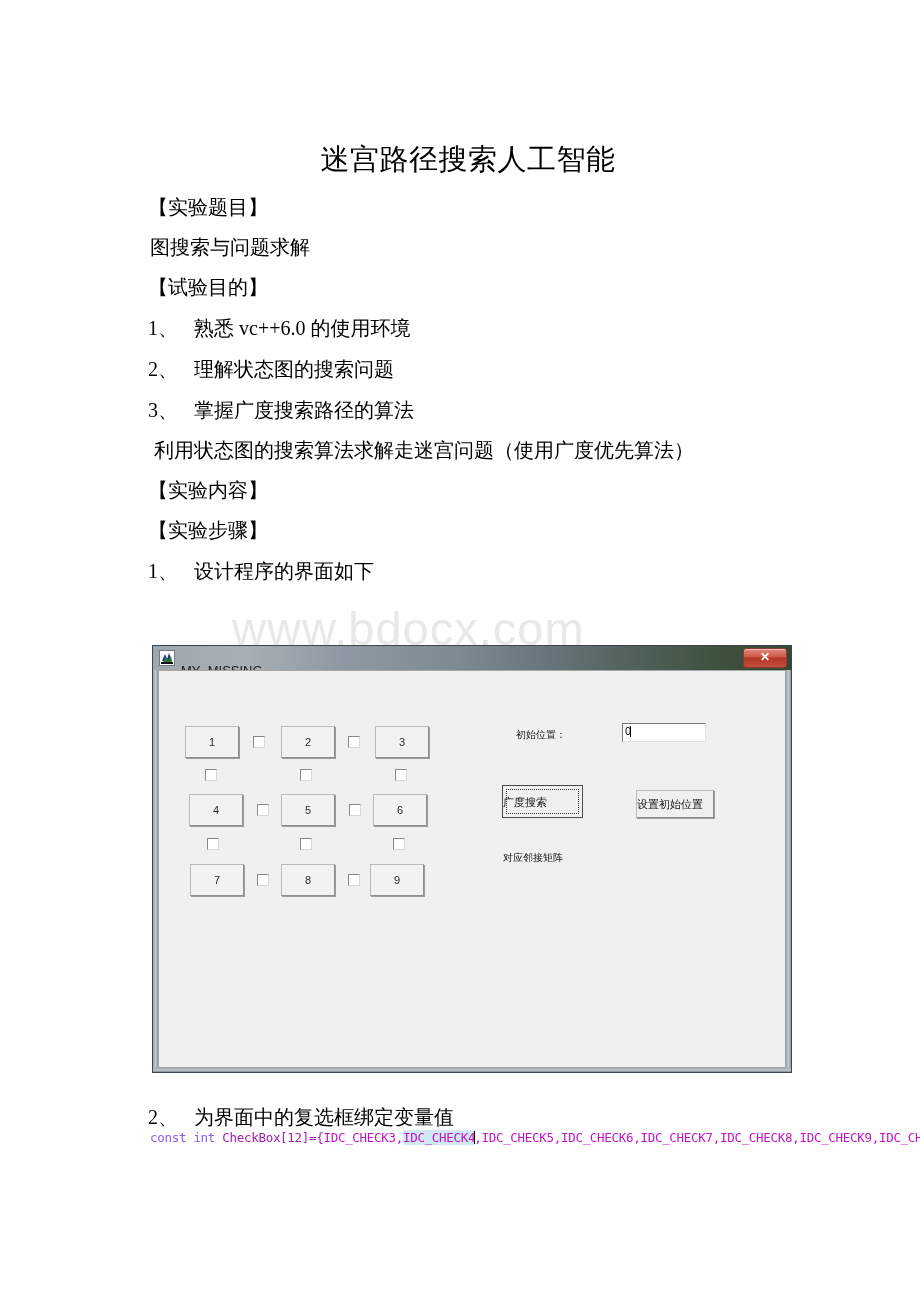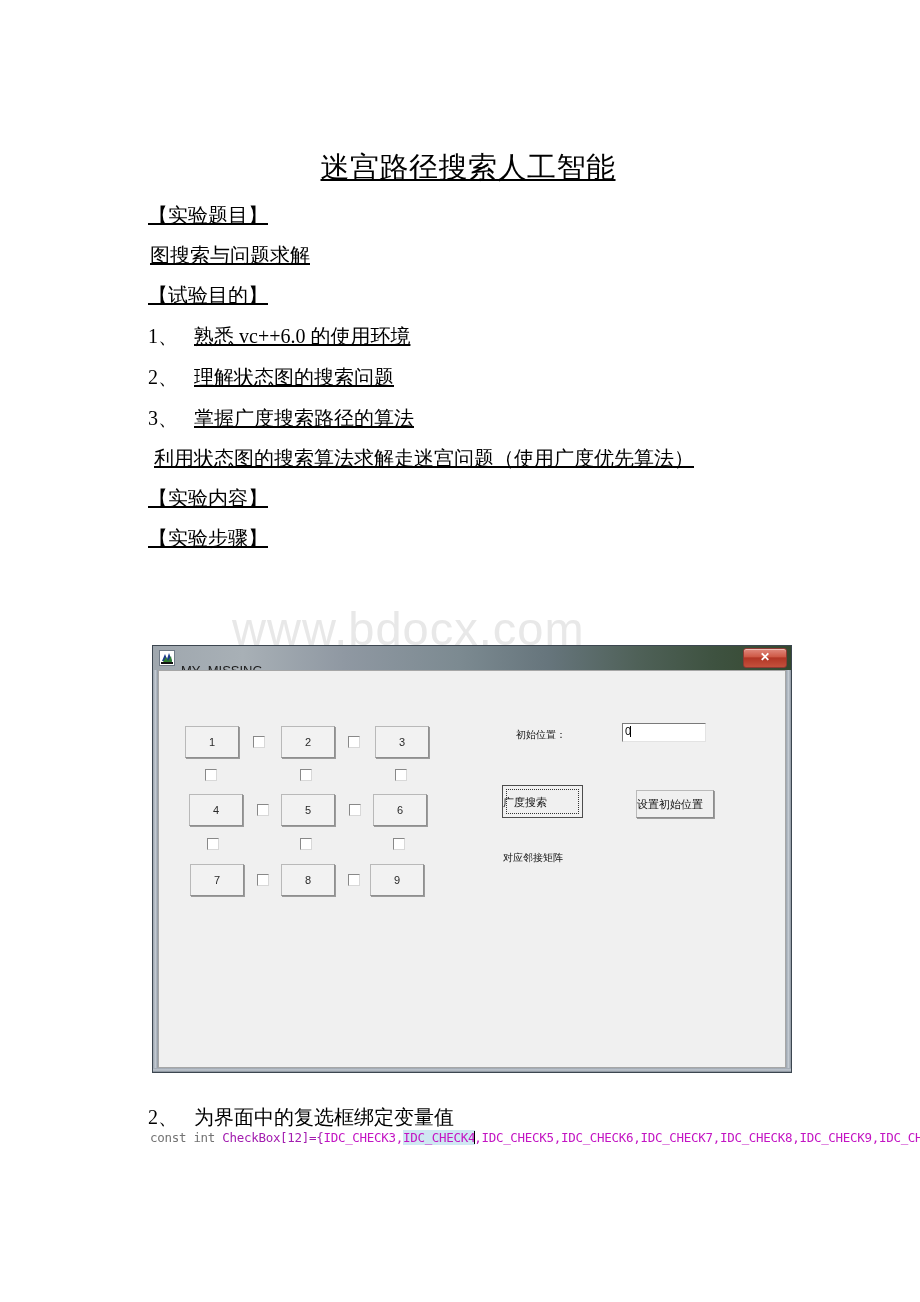--- a/index.html
+++ b/index.html
@@ -19,23 +19,22 @@
   .page {
     position: absolute;
     left: 0; top: 0;
     width: 920px; height: 1302px;
   }
 
   
   .doc {
     position: absolute;
     left: 148px;
-    top: 8px;
+    top: 0;
     width: 640px;
-    text-decoration: underline;
   }
 
   .doc-title {
     text-align: center;
     font-size: 29px;
     line-height: 1.25;
     margin-top: 141px;
     letter-spacing: 0.5px;
     font-weight: normal;
     white-space: nowrap;
@@ -253,21 +252,21 @@
     position: absolute;
     left: 150px;
     top: 1130px;
     width: 770px;
     font-family: "DejaVu Sans Mono", "Liberation Mono", monospace;
     font-size: 12.5px;
     letter-spacing: -0.3px;
     white-space: nowrap;
     z-index: 2;
   }
-  .kw { color: #737373; }
+  .kw { color: #8b5cf6; }
   .id { color: #a21caf; }
   .mac { color: #c314c3; }
   .sel { background: #cfe8f2; }
   .code-caret {
     display: inline-block;
     width: 1px;
     height: 13px;
     background: #000;
     vertical-align: -2px;
     margin: 0 -1px;
@@ -294,20 +293,23 @@
       <span class="num latin">2、</span><span>理解状态图的搜索问题</span>
     </div>
     <div class="num-line">
       <span class="num latin">3、</span><span>掌握广度搜索路径的算法</span>
     </div>
 
     <div class="doc-line indent-2">利用状态图的搜索算法求解走迷宫问题（使用广度优先算法）</div>
     <div class="doc-line">【实验内容】</div>
     <div class="doc-line">【实验步骤】</div>
 
+    <div class="num-line">
+      <span class="num latin">1、</span><span>设计程序的界面如下</span>
+    </div>
   </div>
 
   <div class="win">
     <div class="win-frame-l"></div>
     <div class="win-frame-r"></div>
     <div class="win-frame-b"></div>
 
     <div class="titlebar">
       <div class="title-icon">
         <svg width="14" height="14" viewBox="0 0 14 14">

